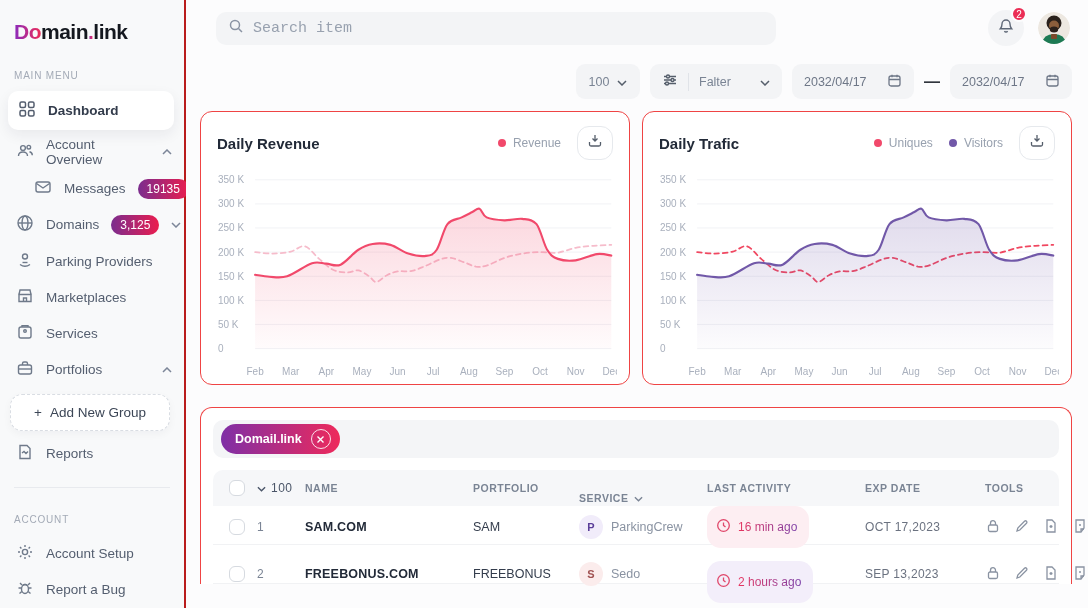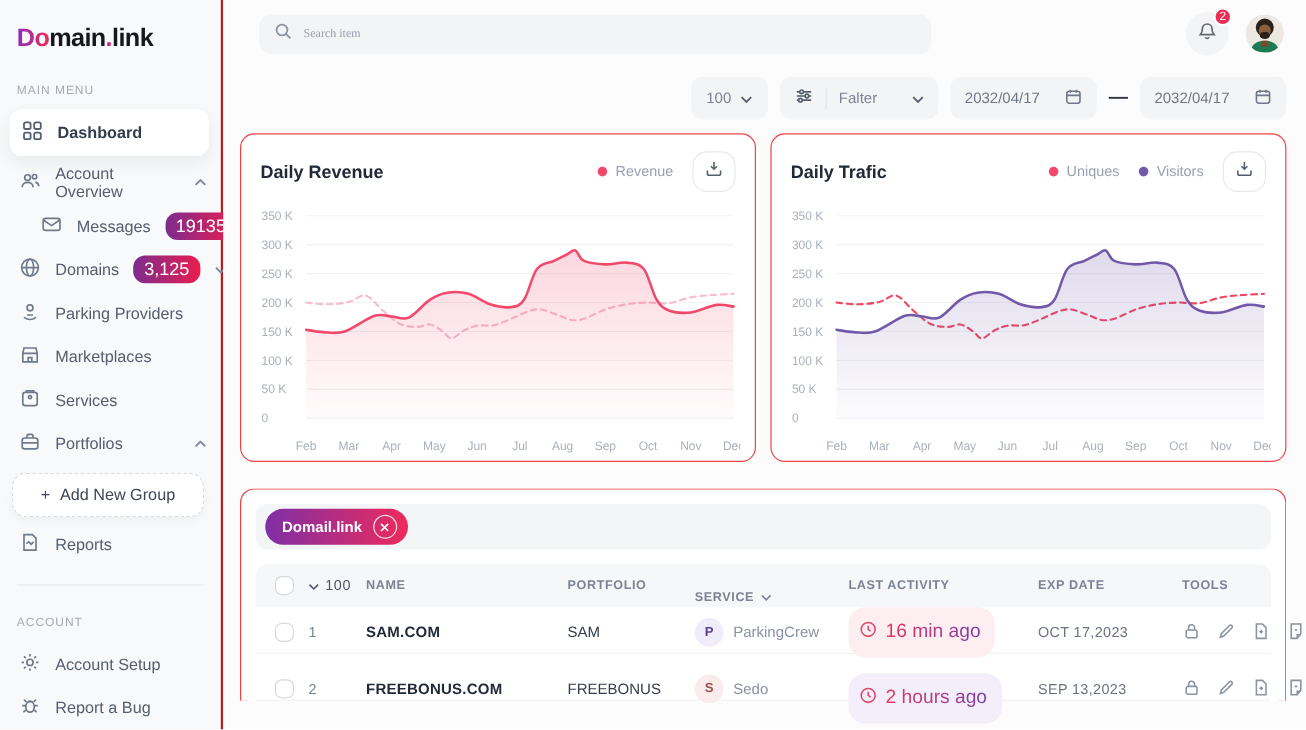--- a/index.html
+++ b/index.html
@@ -15,35 +15,35 @@
   .grad-text { background:linear-gradient(90deg,#8A2BBE,#ED2B56); -webkit-background-clip:text;
     background-clip:text; color:transparent; }
   .menu-label { font-size:10px; letter-spacing:0.8px; color:#A3AAB6; padding:26px 14px 10px 14px; }
   .side-item { display:flex; align-items:center; gap:12px; height:37px; padding:0 12px 0 16px;
     color:#545E6F; font-size:13.5px; cursor:pointer; }
   .side-item svg { flex:0 0 auto; }
   .side-item .lbl { flex:1; }
   .side-item.active { background:#fff; border-radius:10px; margin:0 10px 4px 8px; height:40px;
     box-shadow:0 5px 14px rgba(25,30,50,.07); color:#333C4C; font-weight:bold; padding-left:10px; }
   .side-sub { padding-left:42px; }
-  .badge { background:linear-gradient(90deg,#7B2D8E,#EB1D4E); color:#fff; font-size:15px;
+  .badge { background:linear-gradient(90deg,#7B2D8E,#EB1D4E); color:#fff; font-size:12px;
     padding:3px 9px; border-radius:10px; }
   .chev { color:#7C8698; display:flex; }
   .add-group { margin:6px 14px 4px 10px; height:38px; border:1px dashed #D9DDE3; background:#fff;
     border-radius:12px; display:flex; align-items:center; justify-content:center; gap:8px;
     color:#3C4656; font-size:13.5px; cursor:pointer; box-shadow:0 3px 8px rgba(25,30,50,.04); }
   .side-divider { border-top:1px solid #E8EAEE; margin:16px 14px 0 14px; }
 
   
   .main { flex:1; background:#FCFCFD; display:flex; flex-direction:column; overflow:hidden; }
   .topbar { height:56px; display:flex; align-items:center; padding:0 18px 0 30px; gap:14px; }
   .search { flex:0 0 560px; height:33px; background:#F3F4F6; border-radius:10px; display:flex;
     align-items:center; gap:9px; padding:0 12px; }
-  .search input { border:none; background:transparent; outline:none; font-size:10px; width:100%;
-    font-family:Liberation Serif, serif; color:#14532d; }
+  .search input { border:none; background:transparent; outline:none; font-size:15px; width:100%;
+    font-family:Liberation Mono, monospace; color:#14532d; }
   .search input::placeholder { color:#98A1AF; }
   .bell-wrap { margin-left:auto; position:relative; width:36px; height:36px; background:#F3F4F6;
     border-radius:50%; display:flex; align-items:center; justify-content:center; cursor:pointer; }
   .bell-badge { position:absolute; top:-4px; right:-3px; background:#EB2D55; color:#fff;
     font-size:10px; width:16px; height:16px; border-radius:50%; display:flex; align-items:center;
     justify-content:center; border:2px solid #FCFCFD; }
   .avatar { width:32px; height:32px; border-radius:50%; overflow:hidden; cursor:pointer; }
 
   .content { padding:8px 16px 0 14px; }
   .page-head { display:flex; align-items:center; }
@@ -89,21 +89,21 @@
   .checkbox { width:16px; height:16px; border:1px solid #D6DAE0; border-radius:6px; background:#fff; cursor:pointer; }
   .rownum { color:#7A8494; font-size:12px; }
   .cell-name { font-weight:bold; color:#222A38; letter-spacing:0.2px; }
   .cell-portfolio { color:#333C4C; }
   .svc { display:flex; align-items:center; gap:8px; color:#8A93A2; }
   .svc-av { width:24px; height:24px; border-radius:50%; display:flex; align-items:center;
     justify-content:center; font-size:11px; font-weight:bold; }
   .svc-av.p { background:#F1ECFA; color:#5B3E99; }
   .svc-av.s { background:#FBECEC; color:#A05252; }
   .activity-pill { display:inline-flex; align-items:center; gap:7px; height:42px; border-radius:14px;
-    padding:0 12px 0 9px; font-size:16px; }
+    padding:0 12px 0 9px; font-size:12px; }
   .activity-pill.pink { background:#FDEEF2; }
   .activity-pill.purple { background:#F3EEFA;margin-top:16px; }
   .activity-text { background:linear-gradient(90deg,#E8355E,#7B3FA8); -webkit-background-clip:text;
     background-clip:text; color:transparent; }
   .cell-exp { color:#6B7280; font-size:12px; letter-spacing:0.3px; }
   .tools { display:flex; gap:13px; }
   .tools svg { cursor:pointer; }
 </style>
 </head>
 <body>

